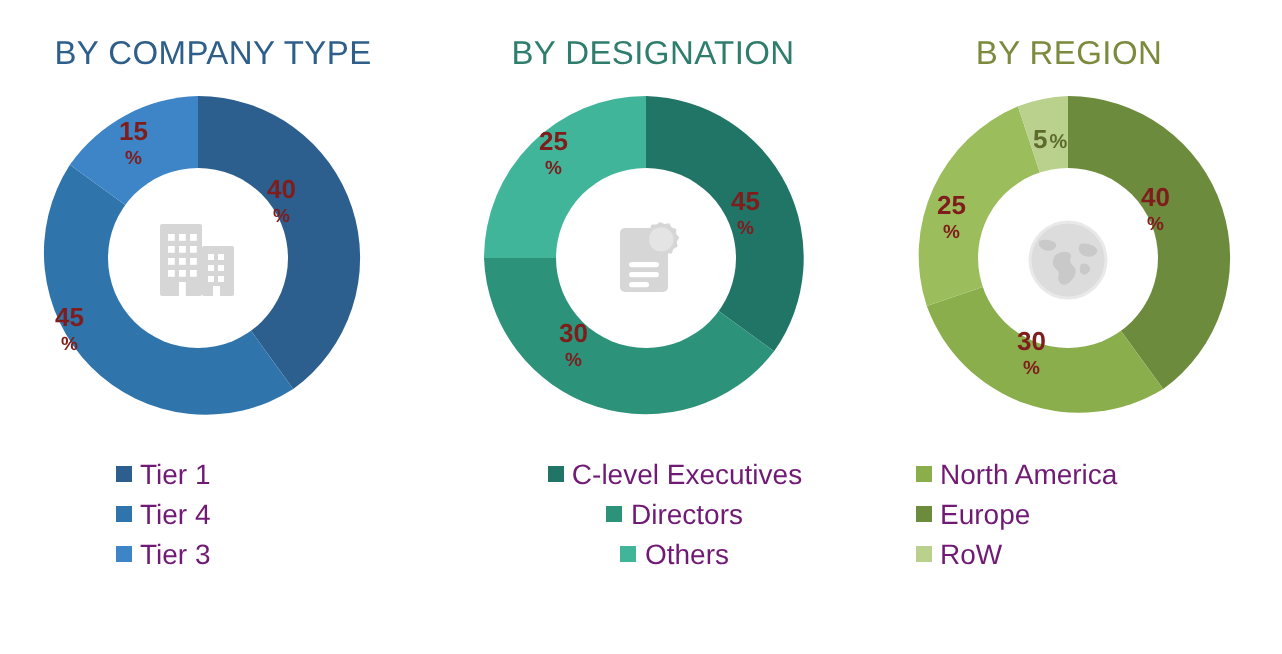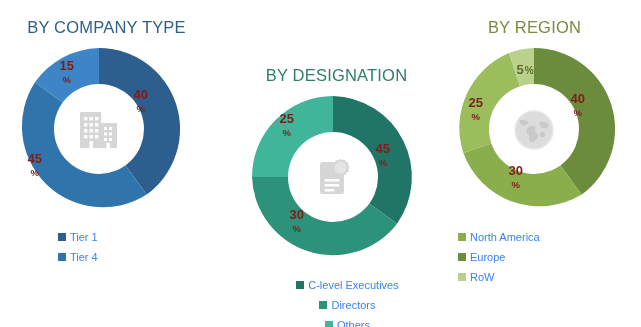--- a/index.html
+++ b/index.html
@@ -18,21 +18,21 @@
     width: 641px;
     height: 327px;
   }
   .panel {
     position: absolute;
     top: 0;
     width: 213px;
     height: 233px;
   }
   .panel-company { left: 0; }
-  .panel-designation { left: 230px; margin-top: 48px; }
+  .panel-designation { left: 220px; }
   .panel-region { left: 428px; }
 
   .panel-title {
     position: absolute;
     top: 18px;
     width: 100%;
     text-align: center;
     font-size: 16.5px;
     letter-spacing: 0.2px;
     font-weight: 400;
@@ -104,22 +104,22 @@
     align-items: center;
     height: 17px;
   }
   .legend-swatch {
     width: 8px;
     height: 8px;
     flex: 0 0 8px;
     margin-right: 4px;
   }
   .legend-label {
-    font-size: 11px;
-    color: #3b82f6;
+    font-size: 14px;
+    color: #701a75;
     white-space: nowrap;
   }
 
   .center-icon {
     position: absolute;
     left: 50%;
     top: 50%;
     transform: translate(-50%, -50%);
     width: 62px;
     height: 62px;
@@ -190,20 +190,24 @@
     <div class="legend">
       <div class="legend-list">
         <div class="legend-item">
           <span class="legend-swatch" style="background: rgb(44, 95, 142);"></span>
           <span class="legend-label">Tier 1</span>
         </div>
         <div class="legend-item">
           <span class="legend-swatch" style="background: rgb(47, 116, 171);"></span>
           <span class="legend-label">Tier 4</span>
         </div>
+        <div class="legend-item">
+          <span class="legend-swatch" style="background: rgb(61, 133, 198);"></span>
+          <span class="legend-label">Tier 3</span>
+        </div>
       </div>
     </div>
   </div>
 
   <div class="panel panel-designation">
     <div class="panel-title" style="color: rgb(47, 125, 108);">BY DESIGNATION</div>
     <div class="donut-wrap">
       <svg class="donut-svg" viewBox="0 0 166 166">
         <g>
 

